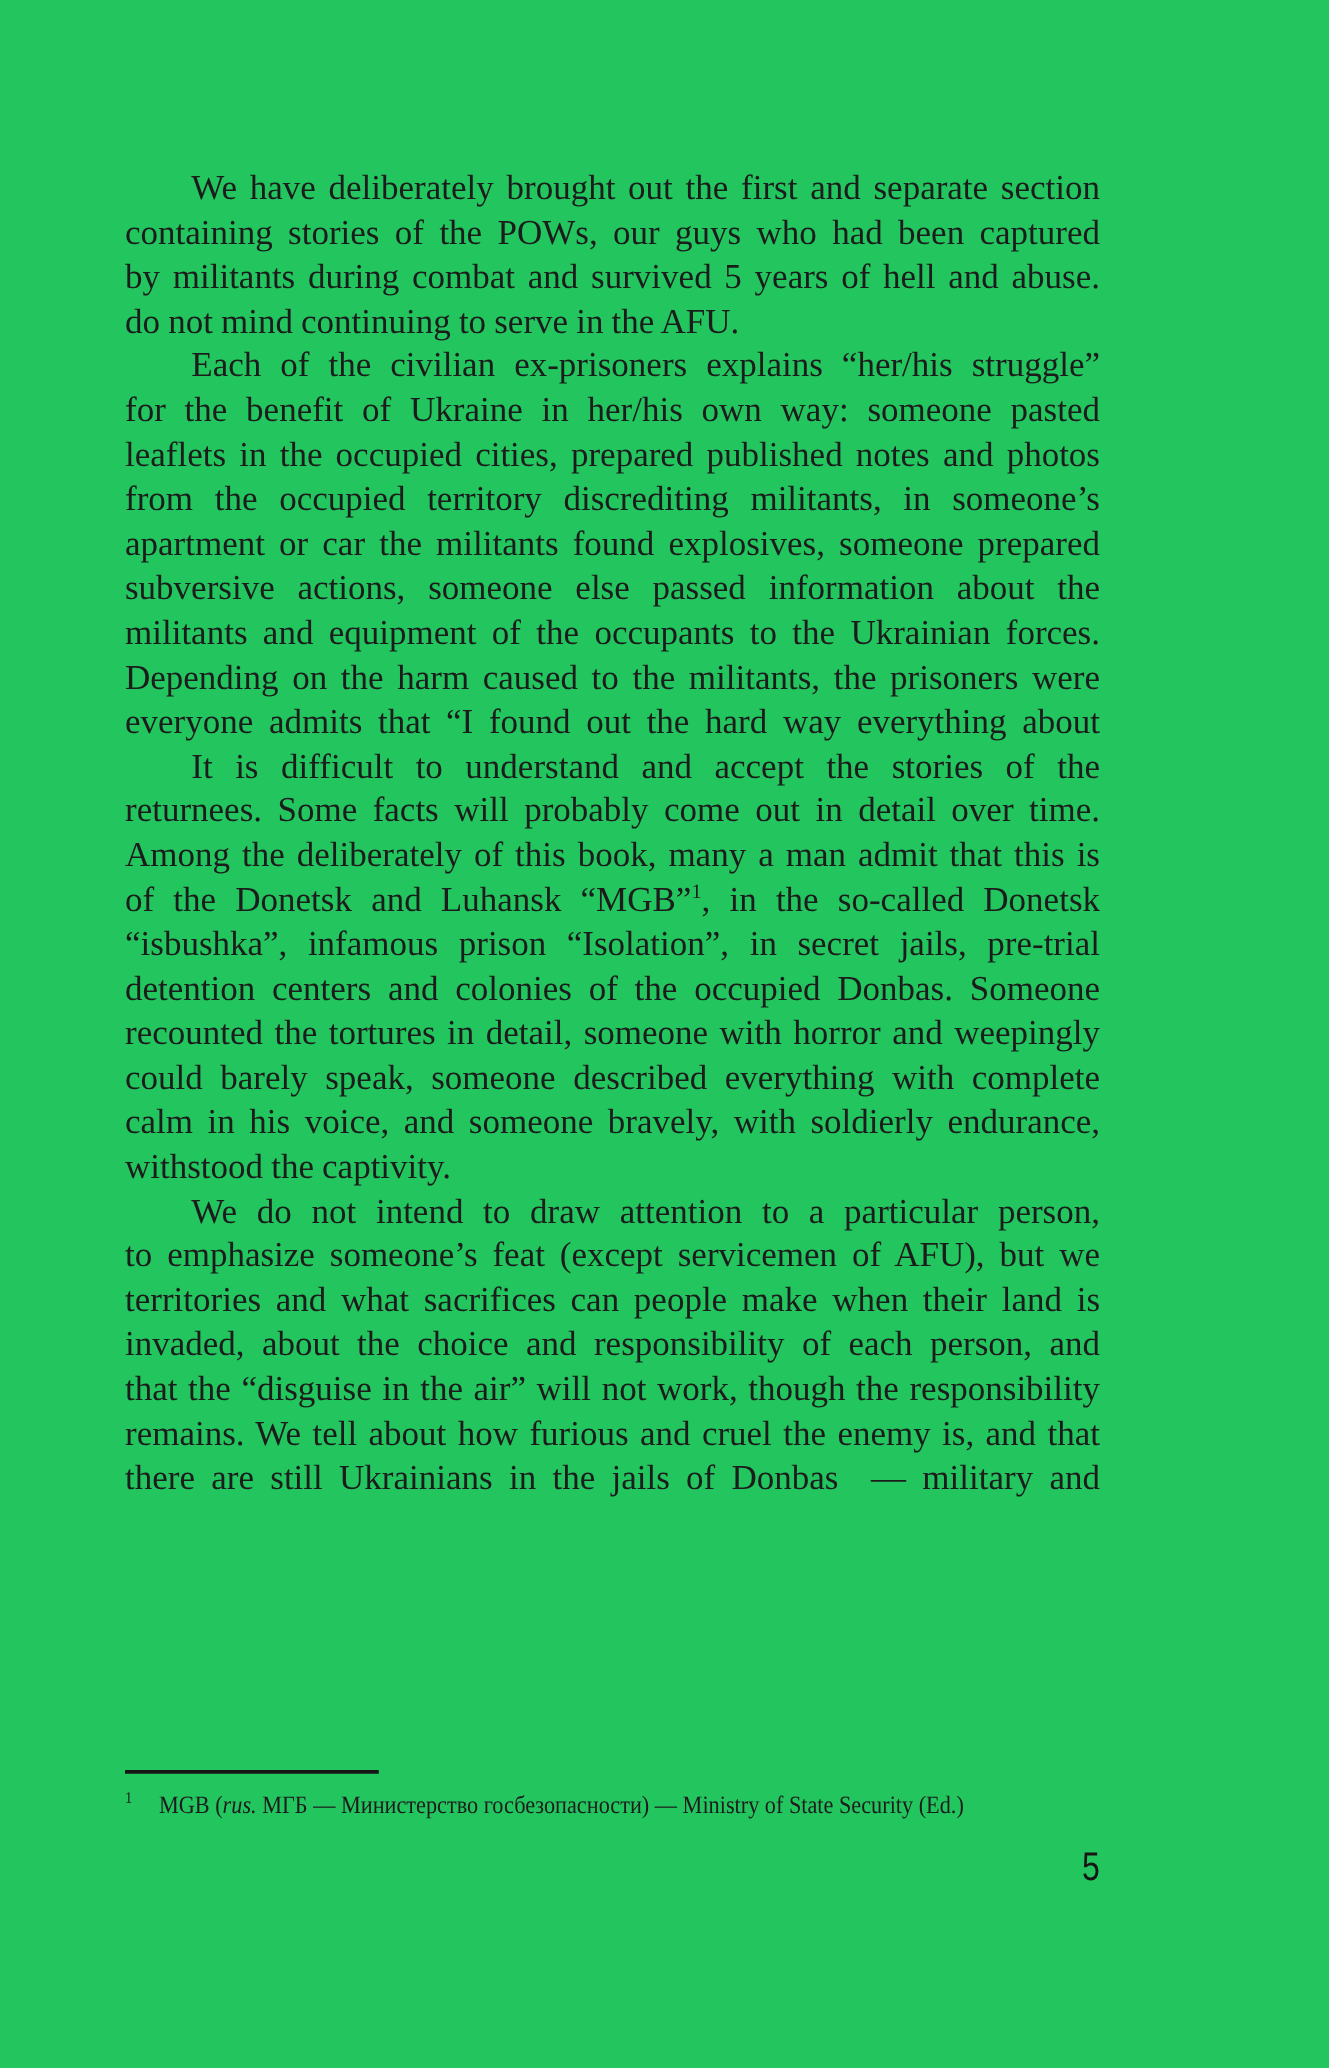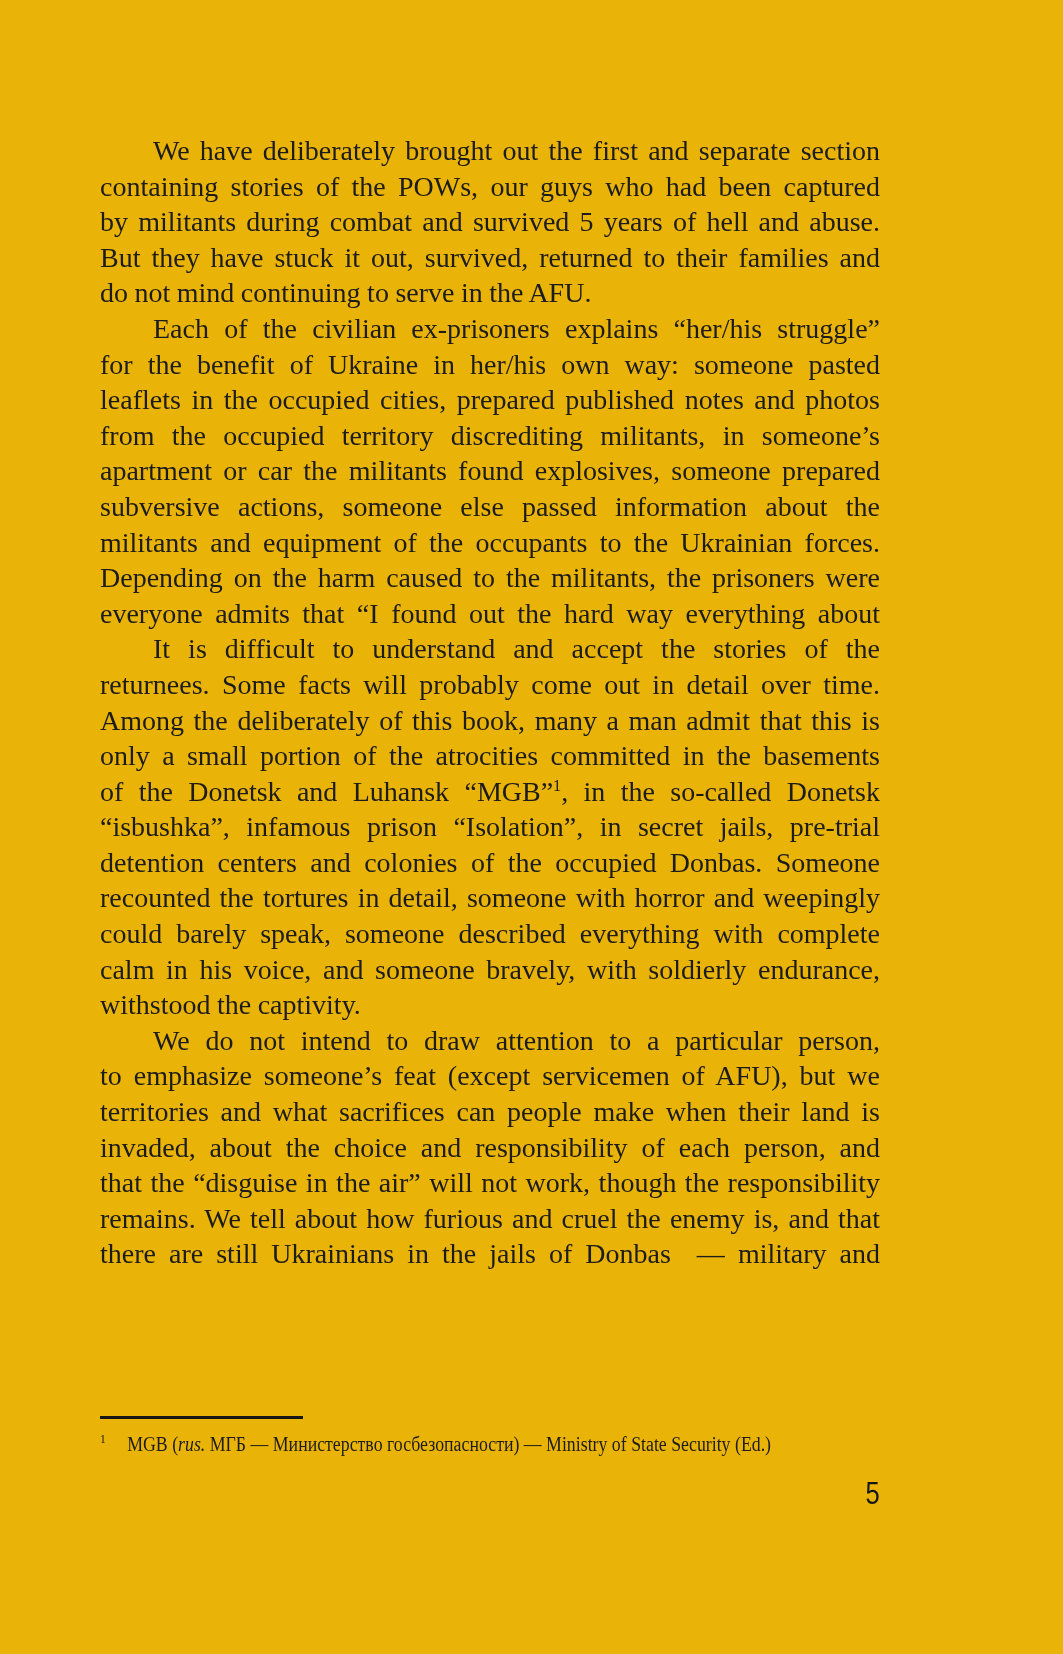--- a/index.html
+++ b/index.html
@@ -4,21 +4,21 @@
 <style>
   html, body {
     margin: 0;
     padding: 0;
     background: #ffffff;
   }
   .page {
     position: relative;
     width: 1063px;
     height: 1654px;
-    background: #eab308;
+    background: #22c55e;
     overflow: hidden;
     font-family: "Liberation Serif", serif;
     color: #1c1c1c;
   }
   .text-block {
     position: absolute;
     left: 100px;
     top: 133px;
     width: 780px;
     font-size: 28px;
@@ -86,35 +86,33 @@
   }
 </style>
 </head>
 <body>
 
 <div class="page">
   <div class="text-block">
       <div class="line indent"><span>We have deliberately brought out the first and separate section</span></div>
       <div class="line"><span>containing stories of the POWs, our guys who had been captured</span></div>
       <div class="line"><span>by militants during combat and survived 5 years of hell and abuse.</span></div>
-      <div class="line"><span>But they have stuck it out, survived, returned to their families and</span></div>
       <div class="line para-end"><span>do not mind continuing to serve in the AFU.</span></div>
       <div class="line indent"><span>Each of the civilian ex-prisoners explains “her/his struggle”</span></div>
       <div class="line"><span>for the benefit of Ukraine in her/his own way: someone pasted</span></div>
       <div class="line"><span>leaflets in the occupied cities, prepared published notes and photos</span></div>
       <div class="line"><span>from the occupied territory discrediting militants, in someone’s</span></div>
       <div class="line"><span>apartment or car the militants found explosives, someone prepared</span></div>
       <div class="line"><span>subversive actions, someone else passed information about the</span></div>
       <div class="line"><span>militants and equipment of the occupants to the Ukrainian forces.</span></div>
       <div class="line"><span>Depending on the harm caused to the militants, the prisoners were</span></div>
       <div class="line"><span>everyone admits that “I found out the hard way everything about</span></div>
       <div class="line indent"><span>It is difficult to understand and accept the stories of the</span></div>
       <div class="line"><span>returnees. Some facts will probably come out in detail over time.</span></div>
       <div class="line"><span>Among the deliberately of this book, many a man admit that this is</span></div>
-      <div class="line"><span>only a small portion of the atrocities committed in the basements</span></div>
       <div class="line"><span>of the Donetsk and Luhansk “MGB”</span><sup>1</sup><span>, in the so-called Donetsk</span></div>
       <div class="line"><span>“isbushka”, infamous prison “Isolation”, in secret jails, pre-trial</span></div>
       <div class="line"><span>detention centers and colonies of the occupied Donbas. Someone</span></div>
       <div class="line"><span>recounted the tortures in detail, someone with horror and weepingly</span></div>
       <div class="line"><span>could barely speak, someone described everything with complete</span></div>
       <div class="line"><span>calm in his voice, and someone bravely, with soldierly endurance,</span></div>
       <div class="line para-end"><span>withstood the captivity.</span></div>
       <div class="line indent"><span>We do not intend to draw attention to a particular person,</span></div>
       <div class="line"><span>to emphasize someone’s feat (except servicemen of AFU), but we</span></div>
       <div class="line"><span>territories and what sacrifices can people make when their land is</span></div>

